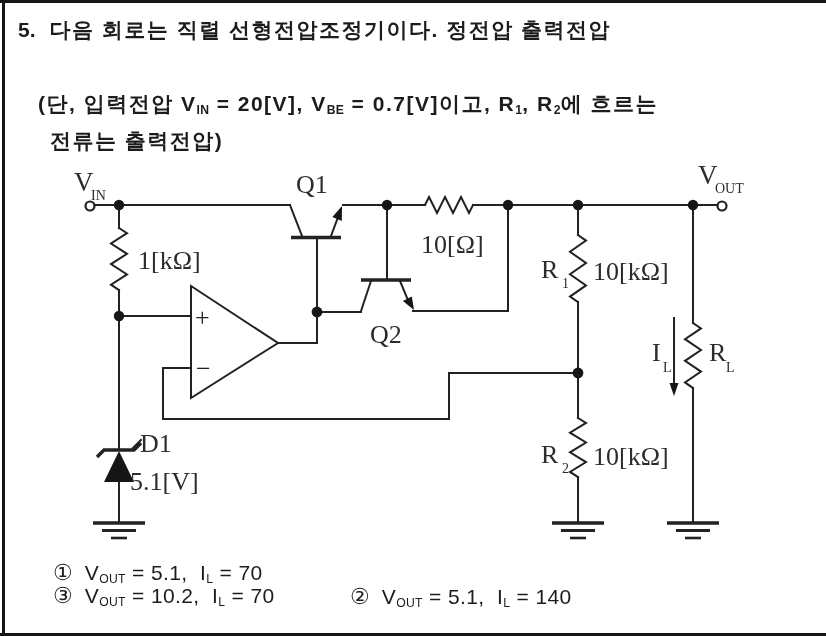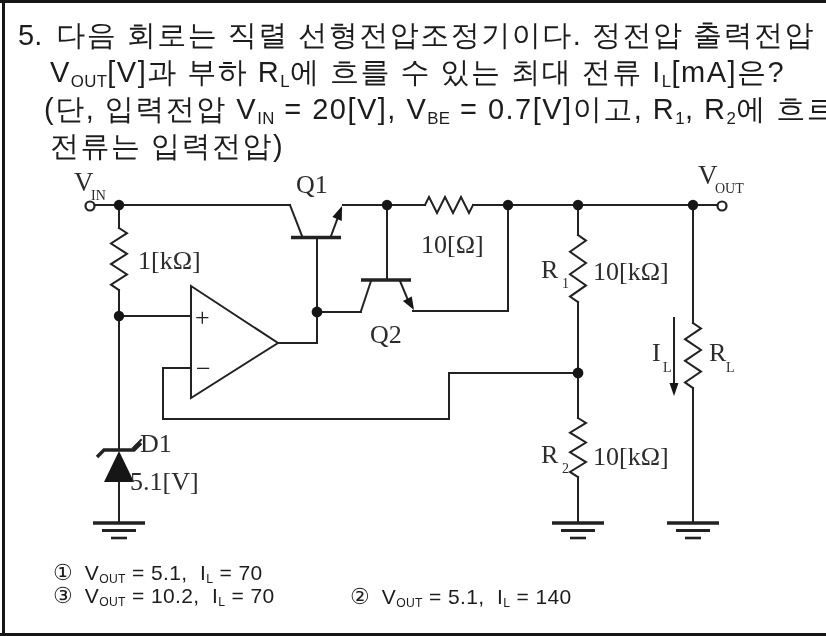--- a/index.html
+++ b/index.html
@@ -6,30 +6,31 @@
   .page{
     position:relative;width:826px;height:636px;background:#ffffff;
     font-family:"Liberation Sans",sans-serif;color:#1a1a1a;overflow:hidden;
   }
   .border{position:absolute;background:#161616;}
   .border.top{left:0;top:0;width:826px;height:3px;}
   .border.left{left:2px;top:0;width:3px;height:636px;}
   .border.bottom{left:0;top:633px;width:826px;height:3px;}
 
   .qline{
-    position:absolute;font-size:29px;letter-spacing:1.5px;white-space:pre;
+    position:absolute;font-size:21px;letter-spacing:1.5px;white-space:pre;
     color:#1c1c1c;
+    font-weight:bold;
   }
   .qline sub, .opt sub{
     font-size:0.58em;vertical-align:-0.28em;letter-spacing:0.3px;
   }
   .qnum{margin-right:14px;letter-spacing:0;}
   .l1{left:18px;top:16px;}
   .l2{left:50px;top:53px;}
-  .l3{left:44px;top:90px;}
+  .l3{left:38px;top:90px;}
   .l4{left:50px;top:127px;}
 
   .circuit-svg{position:absolute;left:0;top:0;}
   .wire{stroke:#222;stroke-width:2;fill:none;stroke-linecap:square;}
   .bar{stroke:#222;stroke-width:3.4;fill:none;stroke-linecap:butt;}
   .gnd1{stroke:#222;stroke-width:3.6;}
   .gnd2{stroke:#222;stroke-width:3;}
   .gnd3{stroke:#222;stroke-width:2.6;}
   .dot{fill:#161616;}
   .term{fill:#ffffff;stroke:#222;stroke-width:2.2;}
@@ -50,23 +51,22 @@
 </style>
 </head>
 <body>
 
 <div class="page">
   <div class="border top"></div>
   <div class="border left"></div>
   <div class="border bottom"></div>
 
   <div class="qline l1"><span class="qnum">5.</span><span><span>다음 회로는 직렬 선형전압조정기이다. 정전압 출력전압</span></span></div>
-  <div class="qline l2"><span>V</span><sub>OUT</sub><span>[V]과 부하 R</span><sub>L</sub><span>에 흐를 수 있는 최대 전류 I</span><sub>L</sub><span>[mA]은?</span></div>
   <div class="qline l3"><span>(단, 입력전압 V</span><sub>IN</sub><span> = 20[V], V</span><sub>BE</sub><span> = 0.7[V]이고, R</span><sub>1</sub><span>, R</span><sub>2</sub><span>에 흐르는</span></div>
-  <div class="qline l4"><span>전류는 입력전압)</span></div>
+  <div class="qline l4"><span>전류는 출력전압)</span></div>
 
   <svg class="circuit-svg" width="826" height="636" viewBox="0 0 826 636">
 
     <line class="wire" x1="94.5" y1="205" x2="290" y2="205"></line>
     <line class="wire" x1="343" y1="205" x2="425" y2="205"></line>
     <line class="wire" x1="473" y1="205" x2="717.5" y2="205"></line>
 
     <circle class="term" cx="90" cy="206" r="4.5"></circle>
     <text class="clabel big" x="74" y="191">V</text>
     <text class="csub" x="91" y="200">IN</text>

